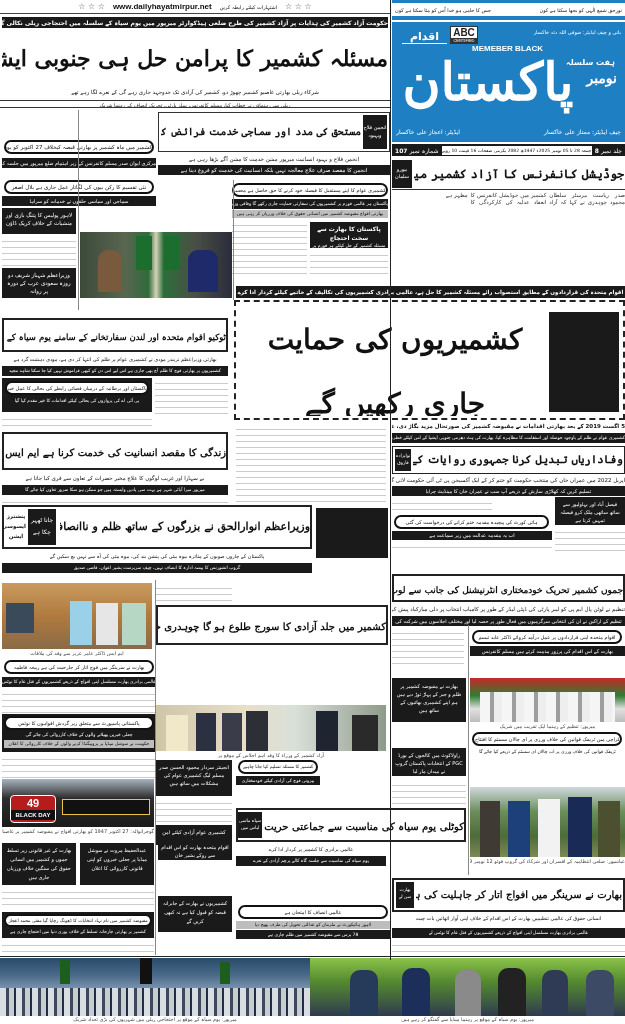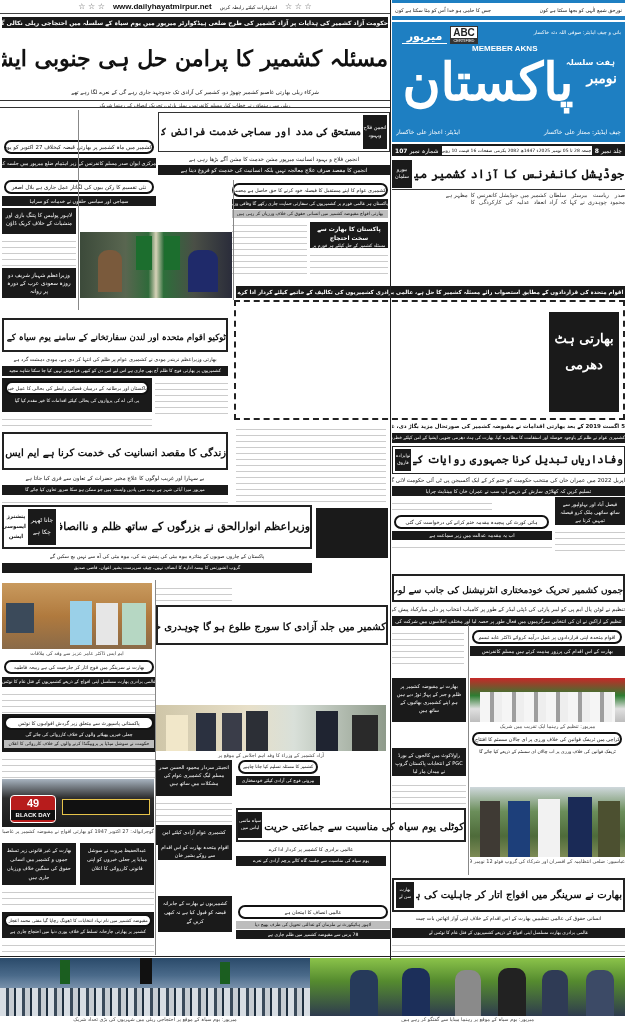--- a/index.html
+++ b/index.html
@@ -32,22 +32,22 @@
 <div class="abs" style="left:392px;top:0;width:233px;height:20px;display:flex;justify-content:space-between;align-items:center;padding:0 3px;border-bottom:4px solid #1e7fc2;border-top:3px solid #1e7fc2">
   <span class="sm" style="font-size:5px">جس کا حامی ہو خدا اُس کو مٹا سکتا ہے کون</span>
   <span class="sm" style="font-size:5px">نورِحق شمع الٰہی کو بجھا سکتا ہے کون</span>
 </div>
 <div class="abs masthead" style="left:392px;top:22px;width:233px;height:120px">
   <div class="abs sm" style="right:4px;top:6px;width:110px;font-size:5px;color:#fff;text-align:right">بانی و چیف ایڈیٹر: صوفی اللہ دتہ خاکسار</div>
   <div class="abs" style="left:58px;top:4px;width:28px;height:18px;background:#fff;border:1px solid #333;text-align:center;color:#222">
     <div style="font-family:'Liberation Sans',sans-serif;font-weight:bold;font-size:10px;line-height:11px">ABC</div>
     <div style="font-family:'Liberation Sans',sans-serif;font-size:4px;line-height:5px;background:#333;color:#fff">CERTIFIED</div>
   </div>
-  <div class="abs" style="left:10px;top:8px;width:45px;font-weight:bold;font-size:11px;direction:rtl;text-align:center;border-bottom:1px solid #fff">میرپور</div>
-  <div class="abs" style="left:80px;top:22px;font-family:'Liberation Sans',sans-serif;font-weight:bold;font-size:8px">MEMEBER AKNS</div>
+  <div class="abs" style="left:10px;top:8px;width:45px;font-weight:bold;font-size:11px;direction:rtl;text-align:center;border-bottom:1px solid #fff">اقدام</div>
+  <div class="abs" style="left:80px;top:22px;font-family:'Liberation Sans',sans-serif;font-weight:bold;font-size:8px">MEMEBER BLACK</div>
   <div class="abs" style="right:10px;top:36px;font-size:8px;font-weight:bold;direction:rtl">ہفت سلسلہ</div>
   <div class="abs" style="right:8px;top:48px;font-size:14px;font-weight:bold;direction:rtl;font-family:'DejaVu Serif',serif">نومبر</div>
   <div class="abs" style="left:6px;top:30px;width:180px;font-size:52px;font-weight:bold;direction:rtl;text-align:center;font-family:'DejaVu Serif',serif;line-height:60px">پاکستان</div>
   <div class="abs sm" style="left:4px;top:106px;width:90px;font-size:6px;color:#fff;text-align:left">ایڈیٹر: اعجاز علی خاکسار</div>
   <div class="abs sm" style="right:4px;top:106px;width:110px;font-size:6px;color:#fff;text-align:right">چیف ایڈیٹر: ممتاز علی خاکسار</div>
 </div>
 <div class="abs" style="left:392px;top:144px;width:233px;height:12px;background:#1a1a1a;display:flex;align-items:center;justify-content:space-between;padding:0 3px">
   <span style="color:#fff;font-size:6px;display:flex;gap:2px">
       <span style="font-weight:bold">107</span>
       <span>شمارہ نمبر</span>
@@ -106,21 +106,24 @@
 <div class="abs photo" style="left:80px;top:232px;width:152px;height:66px;background:linear-gradient(90deg,#3c4a3a 0%,#596650 30%,#2f6a3a 45%,#d7d2b8 50%,#2d6e3a 55%,#4a4f46 75%,#2a2c3a 100%)">
   <div class="abs" style="left:18px;top:18px;width:24px;height:42px;background:#7a5a3c;border-radius:10px 10px 0 0"></div>
   <div class="abs" style="left:108px;top:18px;width:30px;height:42px;background:#1f2a6a;border-radius:10px 10px 0 0"></div>
   <div class="abs" style="left:56px;top:4px;width:16px;height:34px;background:#1c6e2e"></div>
   <div class="abs" style="left:84px;top:4px;width:16px;height:34px;background:#1c6e2e"></div>
 </div>
 
 <div class="abs blk sm" style="left:236px;top:286px;width:389px;height:12px;font-size:5.5px;line-height:12px;font-weight:bold">اقوام متحدہ کی قراردادوں کے مطابق استصواب رائے مسئلہ کشمیر کا حل ہے، عالمی برادری کشمیریوں کی تکالیف کے خاتمے کیلئے کردار ادا کرے</div>
 <div class="abs" style="left:234px;top:300px;width:391px;height:120px;border:2px dashed #222">
   <div class="abs blk" style="right:4px;top:10px;width:70px;height:100px;text-align:center;direction:rtl;padding-top:14px">
-    <div style="font-size:13px;line-height:26px;font-weight:bold;font-family:'DejaVu Serif',serif">بھارتی ہٹ دھرمی</div>
+  </div>
+  <div class="abs hl" style="left:4px;top:6px;width:310px;height:108px;white-space:normal">
+    <div style="font-size:28px;line-height:64px">کشمیریوں کی حمایت جاری رکھیں گے</div>
+
   </div>
 </div>
 
 <div class="abs sm" style="left:392px;top:422px;width:233px;font-size:5.5px;line-height:9px;font-weight:bold">5 اگست 2019 کے بعد بھارتی اقدامات نے مقبوضہ کشمیر کی صورتحال مزید بگاڑ دی، غیر کشمیریوں کو ڈومیسائل</div>
 <div class="abs blk sm" style="left:392px;top:433px;width:233px;height:10px;font-size:4.5px;line-height:10px">کشمیری عوام نے ظلم کے باوجود حوصلہ اور استقامت کا مظاہرہ کیا، بھارت کی ہٹ دھرمی جنوبی ایشیا کے امن کیلئے خطرہ</div>
 <div class="abs bx" style="left:392px;top:446px;width:233px;height:28px">
   <div class="abs blk" style="left:2px;top:2px;width:16px;height:22px;font-size:4.5px;line-height:7px;text-align:center;padding-top:3px">
     <div>نوابزادہ</div>
       <div>فاروق</div>
   </div>

